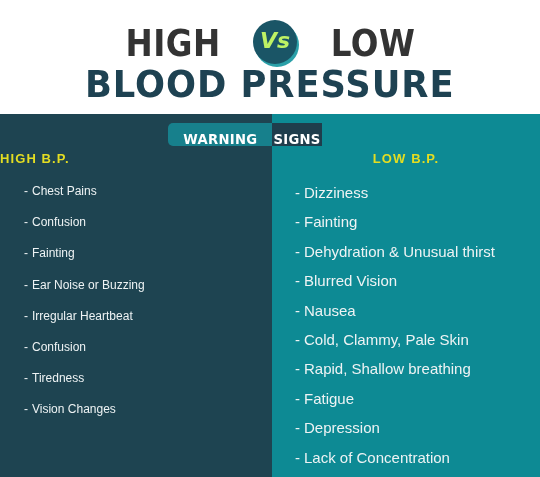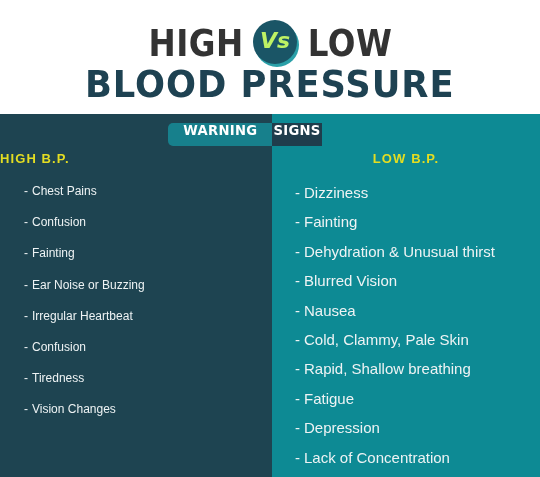--- a/index.html
+++ b/index.html
@@ -32,21 +32,21 @@
   .title-line1 {
     position: absolute;
     left: 0;
     top: 20px;
     width: 540px;
     text-align: right;
     white-space: nowrap;
     display: flex;
     align-items: center;
     justify-content: center;
-    gap: 3px;
+    gap: 26px;
   }
   .title-word {
     font-family: "DejaVu Sans", sans-serif;
     font-size: 37px;
     font-weight: bold;
     letter-spacing: 0.5px;
     color: #333333;
     line-height: 1;
     transform: scaleX(0.88);
   }
@@ -138,21 +138,21 @@
     top: 9px;
     width: 175px;
     height: 23px;
     border-radius: 5px;
     overflow: hidden;
     display: flex;
     z-index: 5;
   }
   .pill-half {
     display: flex;
-    align-items: flex-start;
+    align-items: flex-end;
     justify-content: center;
     height: 100%;
   }
   .pill-half.left {
     width: 104px;
     background: #17808c;
   }
   .pill-half.right {
     width: 50px;
     background: #1f3d4c;

